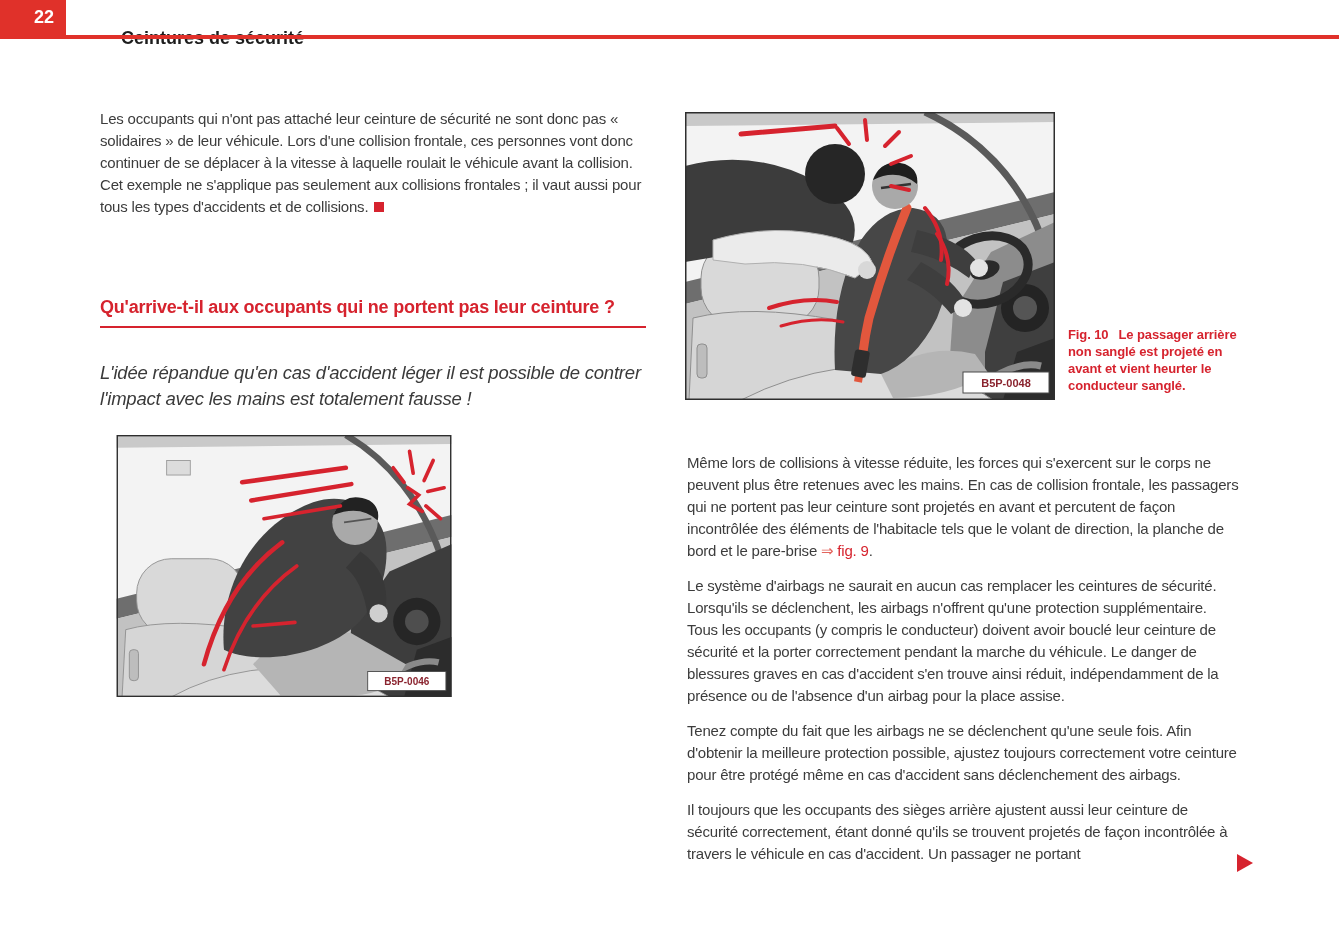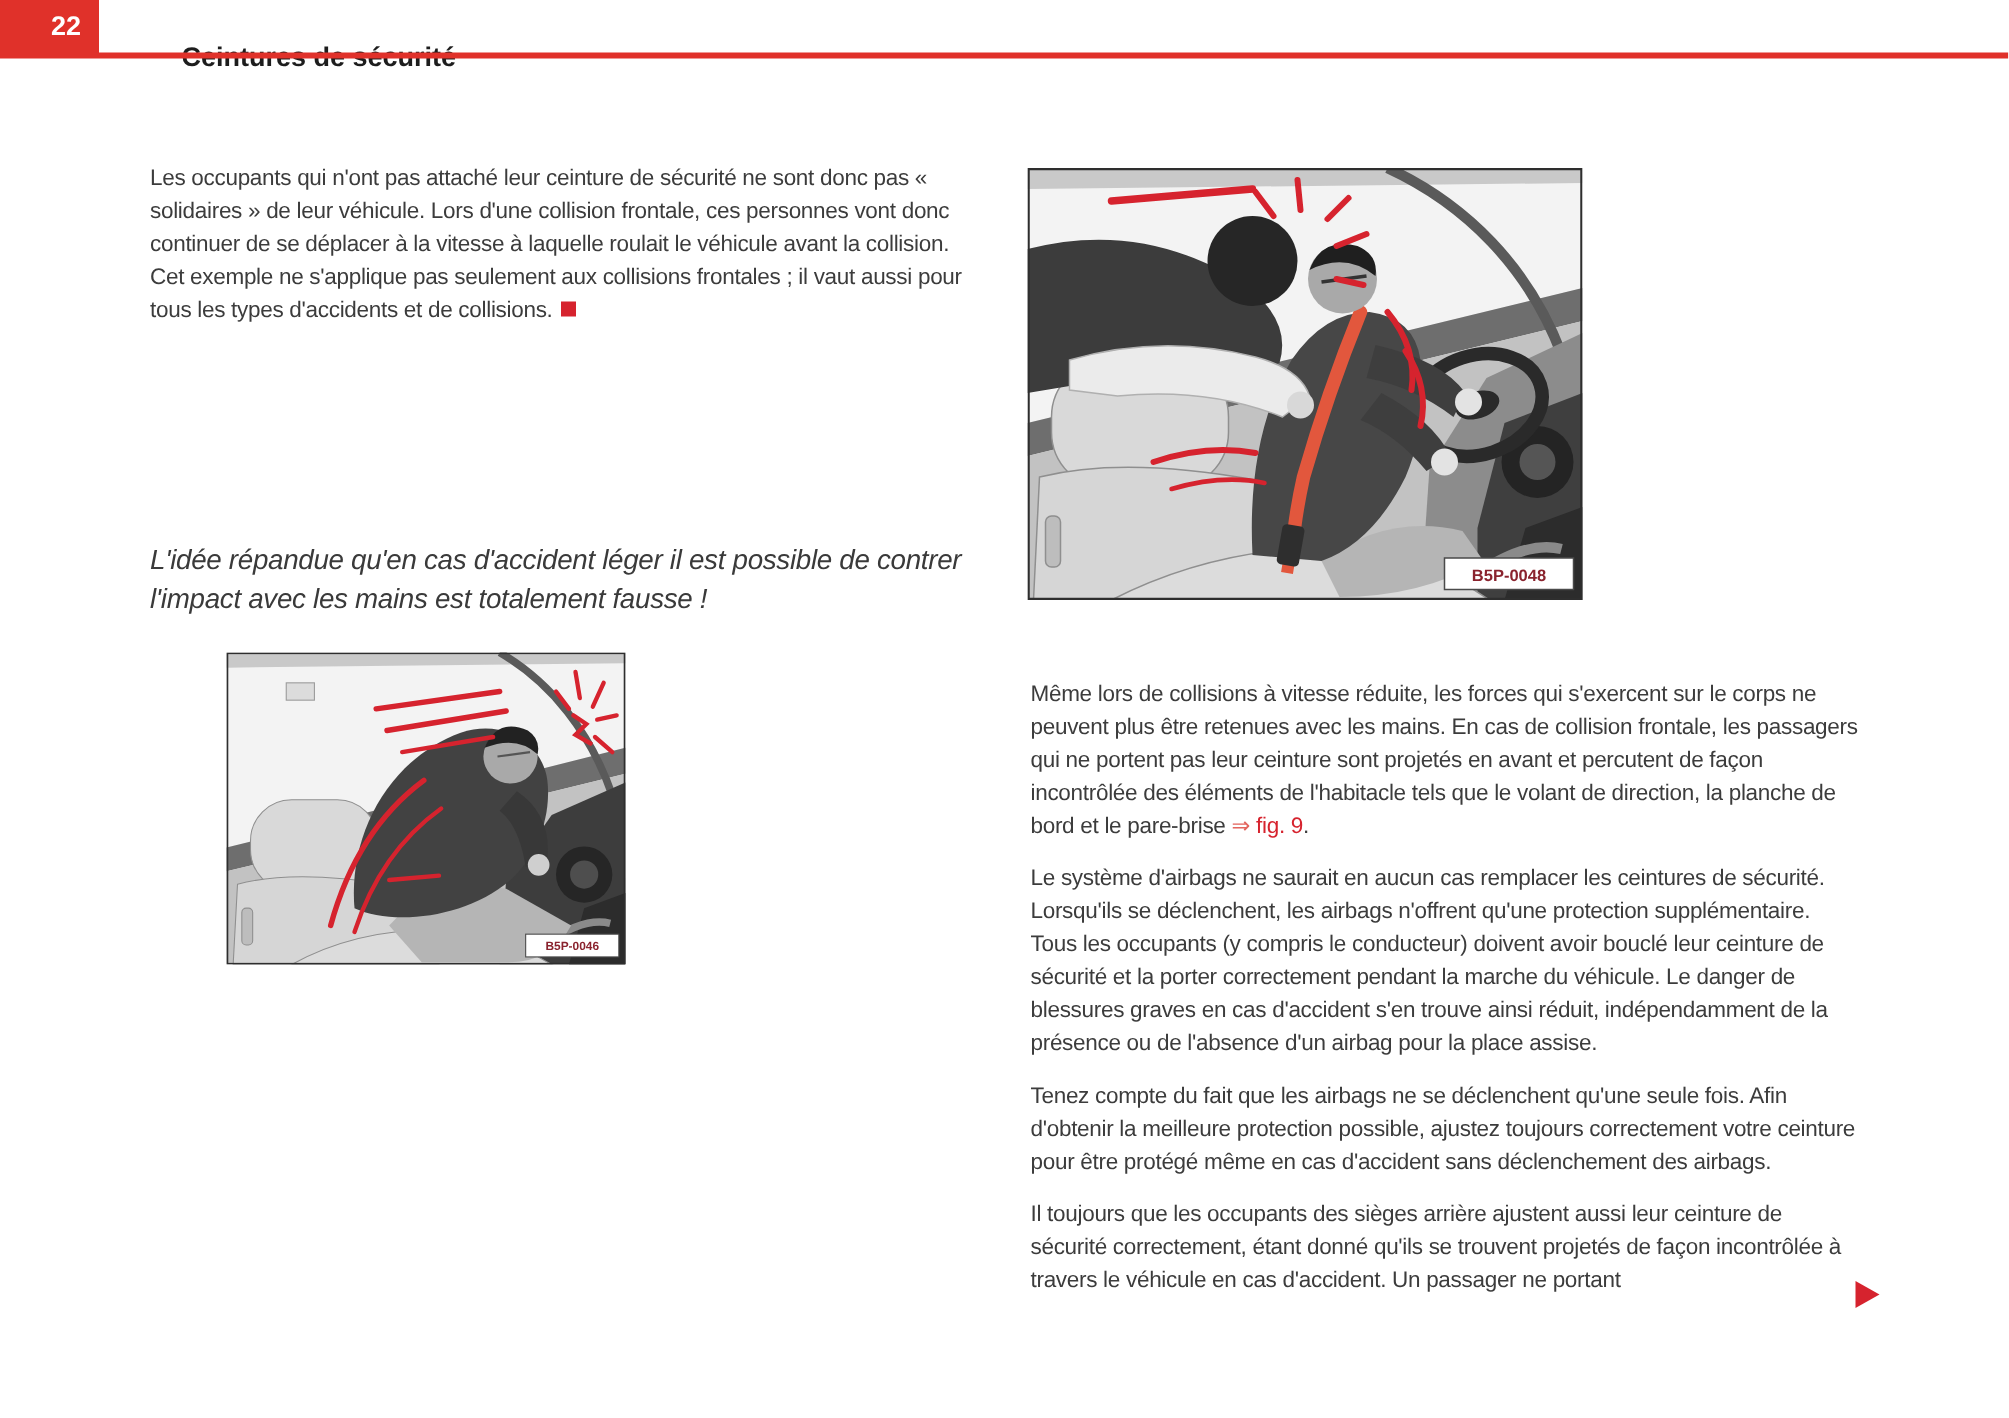--- a/index.html
+++ b/index.html
@@ -36,21 +36,21 @@
     position:absolute;left:100px;top:360px;width:546px;margin:0;
     font-style:italic;font-size:18.5px;line-height:26px;color:#3a3a3a;letter-spacing:-0.2px;
   }
   .col-right{position:absolute;left:687px;top:452px;width:553px;}
   .col-right p{margin:0 0 13px 0;}
   .end-square{display:inline-block;width:10px;height:10px;background:var(--red);margin-left:6px;}
   .ref-arrow{color:#e3655e;}
   .figref{color:var(--red);cursor:pointer;}
   
   .fig-frame{position:absolute;}
-  .fig9-frame{left:100px;top:435px;width:368px;height:208px;}
+  .fig9-frame{left:100px;top:435px;width:368px;height:262px;}
   .fig10-frame{left:685px;top:112px;width:370px;height:288px;}
   .fig-frame svg{display:block;width:100%;height:100%;}
   .fig-caption{
     position:absolute;color:var(--red);font-weight:bold;
     font-size:13px;line-height:17px;letter-spacing:-0.1px;
   }
   .fig9-caption{left:482px;top:670px;width:162px;}
   .fig10-caption{left:1068px;top:313px;width:176px;}
   .fig-label{margin-right:10px;}
   .img-code{fill:var(--code-red);font-family:"Liberation Sans",sans-serif;font-size:11px;font-weight:bold;}
@@ -67,20 +67,24 @@
   <div class="pagenum-box">
     <span>22</span>
   </div>
   <h1 class="page-title">Ceintures de sécurité</h1>
   <div class="header-rule"></div>
 
   <p class="body-text col-left-para">
     <span>Les occupants qui n'ont pas attaché leur ceinture de sécurité ne sont donc pas « solidaires » de leur véhicule. Lors d'une collision frontale, ces personnes vont donc continuer de se déplacer à la vitesse à laquelle roulait le véhicule avant la collision. Cet exemple ne s'applique pas seulement aux collisions frontales ; il vaut aussi pour tous les types d'accidents et de collisions.</span><span class="end-square"></span>
   </p>
 
+  <div class="heading-block">
+    <h2>Qu'arrive-t-il aux occupants qui ne portent pas leur ceinture ?</h2>
+    <div class="heading-rule"></div>
+  </div>
 
   <p class="lede">L'idée répandue qu'en cas d'accident léger il est possible de contrer l'impact avec les mains est totalement fausse !</p>
 
   <div class="fig-frame fig9-frame">
     <svg viewBox="0 0 368 288">
       <rect width="368" height="288" fill="#e7e7e7"></rect>
       <polygon points="0,0 368,0 368,88 0,180" fill="#f3f3f3"></polygon>
       <polygon points="0,0 368,0 368,10 0,14" fill="#c9c9c9"></polygon>
       <polygon points="0,180 368,88 368,112 0,202" fill="#6e6e6e"></polygon>
       <polygon points="0,202 368,112 368,288 0,288" fill="#c2c2c2"></polygon>
@@ -208,20 +212,23 @@
       </g>
 
       <g>
         <rect x="278" y="260" width="86" height="21" fill="#ffffff" stroke="#4a4a4a"></rect>
         <text x="321" y="275" text-anchor="middle" class="img-code">B5P-0048</text>
       </g>
       <rect x="0.75" y="0.75" width="368.5" height="286.5" fill="none" stroke="#2e2e2e" stroke-width="1.5"></rect>
     </svg>
   </div>
 
+  <p class="fig-caption fig10-caption">
+    <span class="fig-label">Fig. 10</span><span>Le passager arrière non sanglé est projeté en avant et vient heurter le conducteur sanglé.</span>
+  </p>
 
   <div class="col-right body-text">
     <p>
       <span>Même lors de collisions à vitesse réduite, les forces qui s'exercent sur le corps ne peuvent plus être retenues avec les mains. En cas de collision frontale, les passagers qui ne portent pas leur ceinture sont projetés en avant et percutent de façon incontrôlée des éléments de l'habitacle tels que le volant de direction, la planche de bord et le pare-brise</span>
       <span class="ref-arrow">⇒</span>
       <span class="figref">fig. 9</span><span>.</span>
     </p>
     <p>Le système d'airbags ne saurait en aucun cas remplacer les ceintures de sécurité. Lorsqu'ils se déclenchent, les airbags n'offrent qu'une protection supplémentaire. Tous les occupants (y compris le conducteur) doivent avoir bouclé leur ceinture de sécurité et la porter correctement pendant la marche du véhicule. Le danger de blessures graves en cas d'accident s'en trouve ainsi réduit, indépendamment de la présence ou de l'absence d'un airbag pour la place assise.</p>
     <p>Tenez compte du fait que les airbags ne se déclenchent qu'une seule fois. Afin d'obtenir la meilleure protection possible, ajustez toujours correctement votre ceinture pour être protégé même en cas d'accident sans déclenchement des airbags.</p>
     <p>Il toujours que les occupants des sièges arrière ajustent aussi leur ceinture de sécurité correctement, étant donné qu'ils se trouvent projetés de façon incontrôlée à travers le véhicule en cas d'accident. Un passager ne portant</p>

